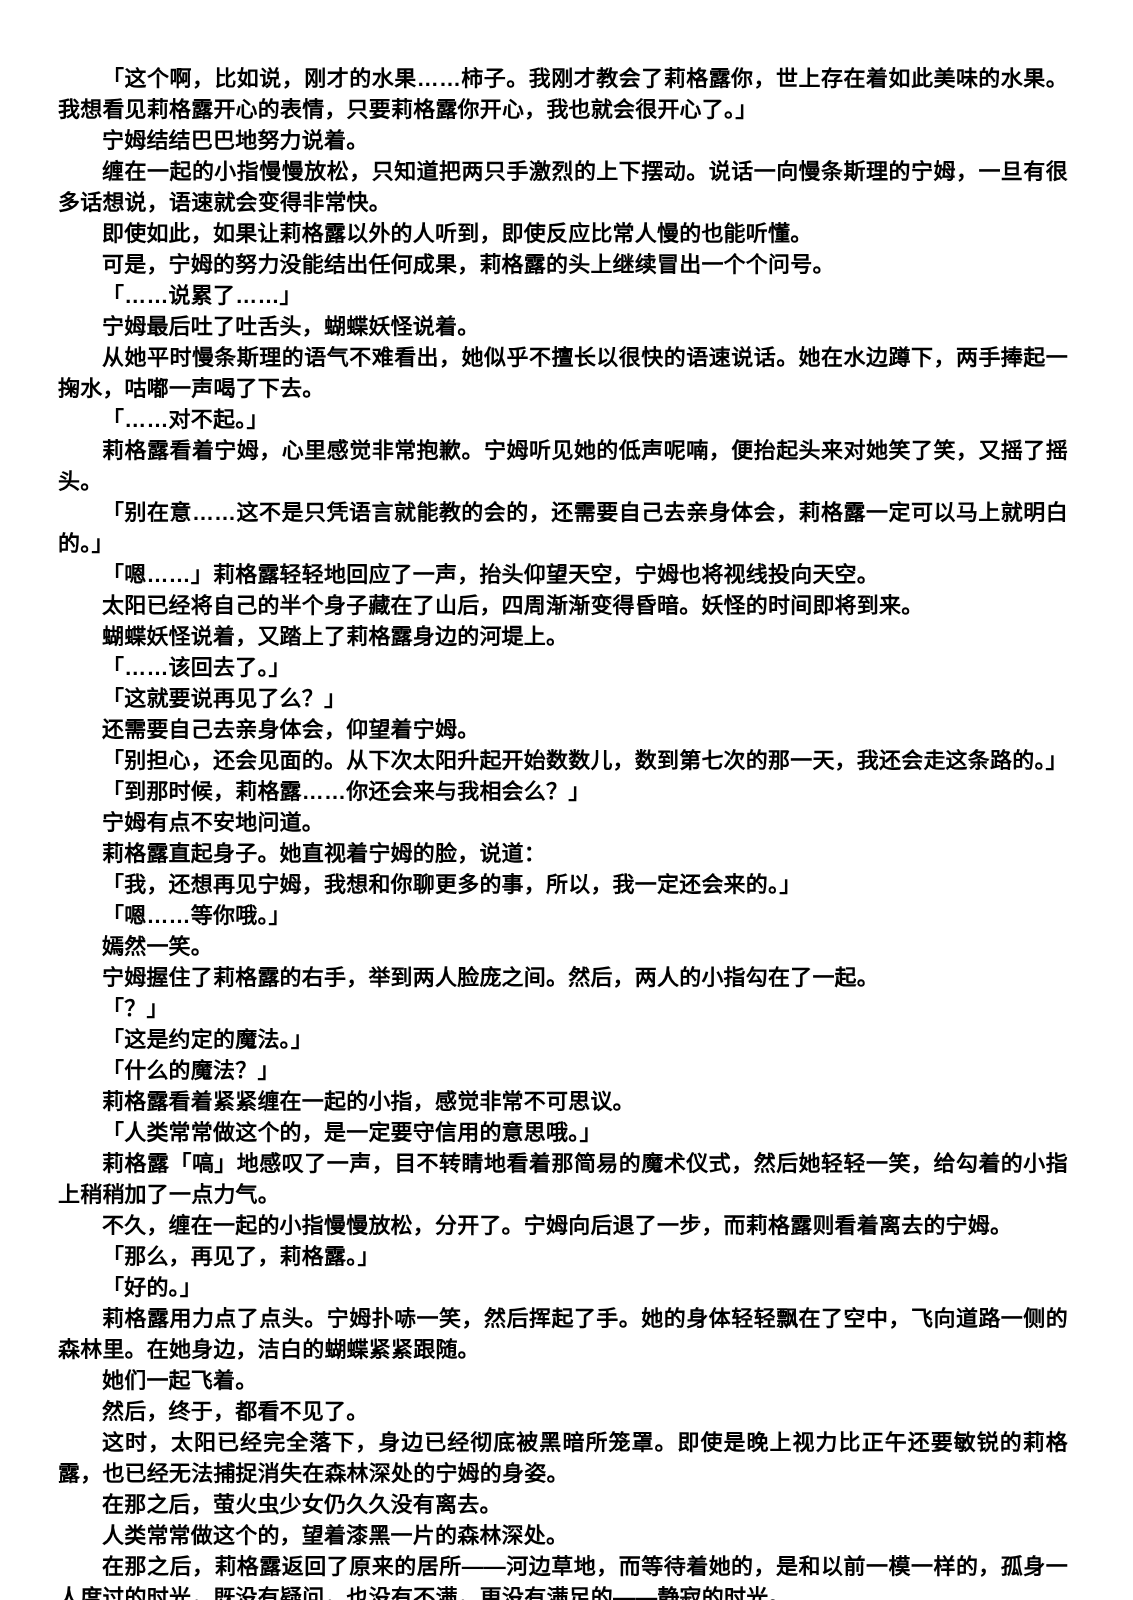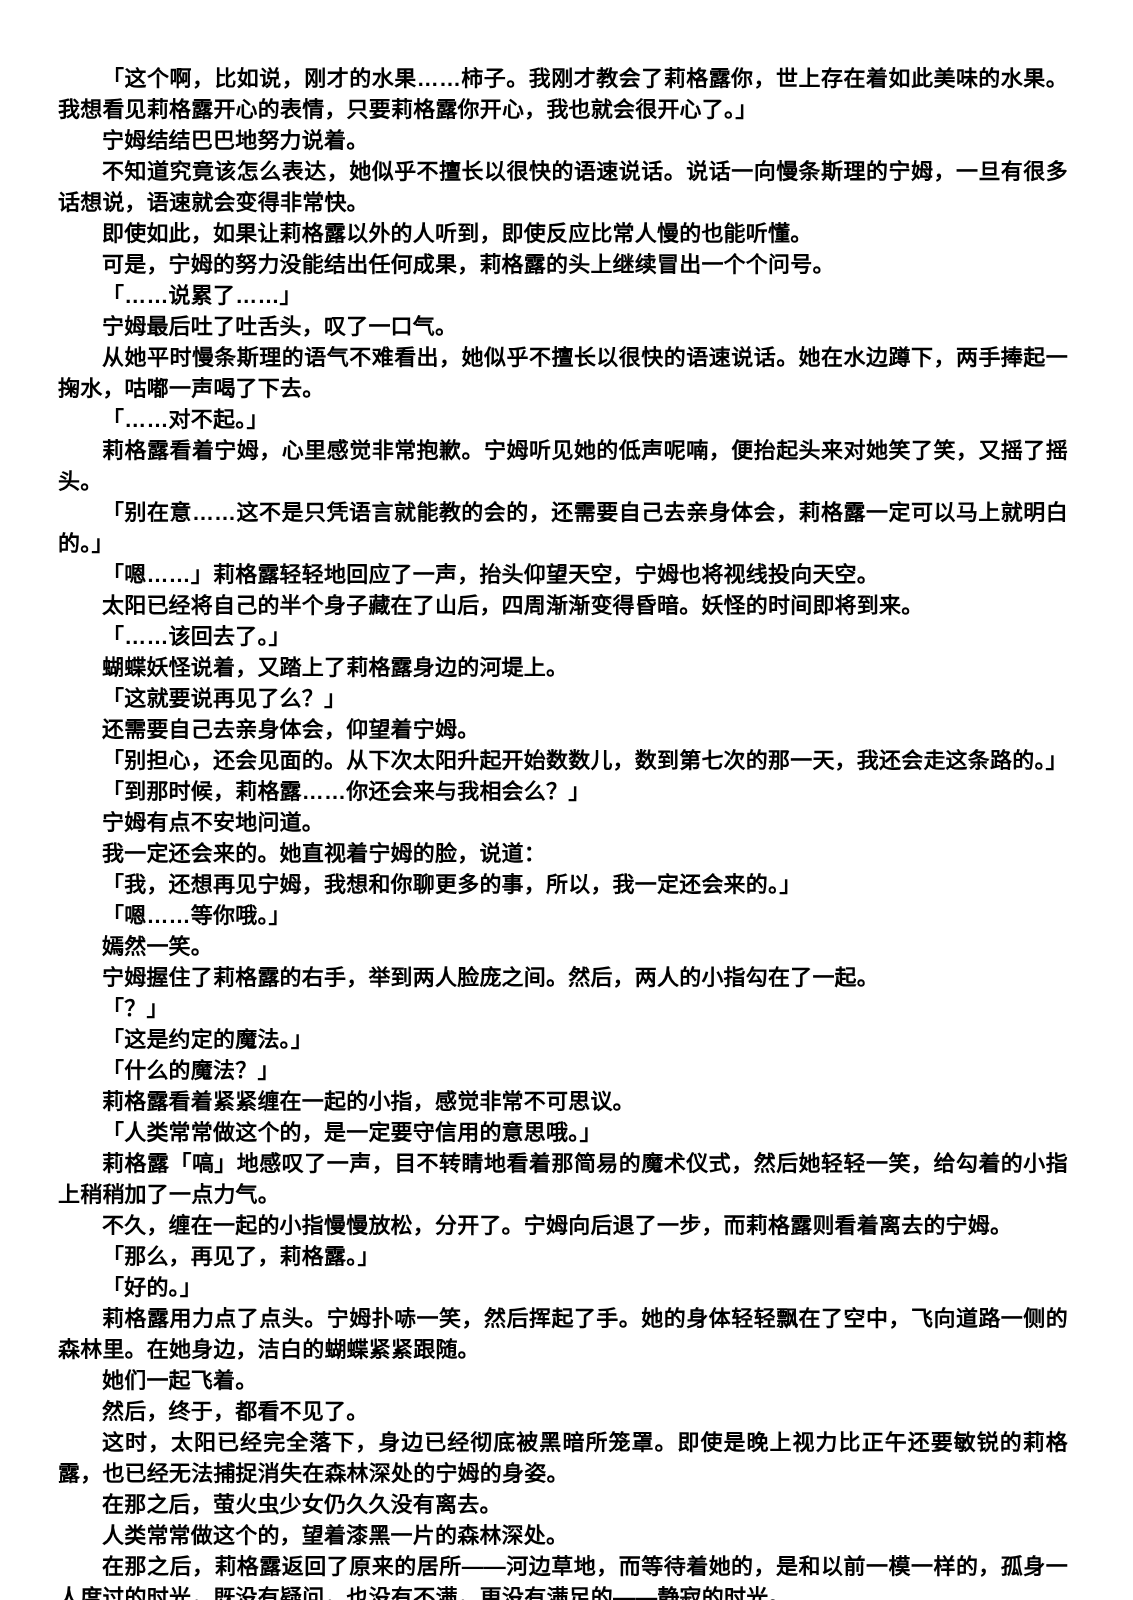--- a/index.html
+++ b/index.html
@@ -36,39 +36,39 @@
     overflow-wrap: break-word;
   }
 </style>
 </head>
 <body>
 
 <div class="page">
   <main class="text-block">
       <p class="para">「这个啊，比如说，刚才的水果……柿子。我刚才教会了莉格露你，世上存在着如此美味的水果。我想看见莉格露开心的表情，只要莉格露你开心，我也就会很开心了。」</p>
       <p class="para">宁姆结结巴巴地努力说着。</p>
-      <p class="para">不知道究竟该怎么表达，她似乎不擅长以很快的语速说话。说话一向慢条斯理的宁姆，一旦有很多话想说，语速就会变得非常快。</p>
+      <p class="para">缠在一起的小指慢慢放松，只知道把两只手激烈的上下摆动。说话一向慢条斯理的宁姆，一旦有很多话想说，语速就会变得非常快。</p>
       <p class="para">即使如此，如果让莉格露以外的人听到，即使反应比常人慢的也能听懂。</p>
       <p class="para">可是，宁姆的努力没能结出任何成果，莉格露的头上继续冒出一个个问号。</p>
       <p class="para">「……说累了……」</p>
-      <p class="para">宁姆最后吐了吐舌头，叹了一口气。</p>
+      <p class="para">宁姆最后吐了吐舌头，蝴蝶妖怪说着。</p>
       <p class="para">从她平时慢条斯理的语气不难看出，她似乎不擅长以很快的语速说话。她在水边蹲下，两手捧起一掬水，咕嘟一声喝了下去。</p>
       <p class="para">「……对不起。」</p>
       <p class="para">莉格露看着宁姆，心里感觉非常抱歉。宁姆听见她的低声呢喃，便抬起头来对她笑了笑，又摇了摇头。</p>
       <p class="para">「别在意……这不是只凭语言就能教的会的，还需要自己去亲身体会，莉格露一定可以马上就明白的。」</p>
       <p class="para">「嗯……」莉格露轻轻地回应了一声，抬头仰望天空，宁姆也将视线投向天空。</p>
       <p class="para">太阳已经将自己的半个身子藏在了山后，四周渐渐变得昏暗。妖怪的时间即将到来。</p>
+      <p class="para">蝴蝶妖怪说着，又踏上了莉格露身边的河堤上。</p>
       <p class="para">「……该回去了。」</p>
-      <p class="para">蝴蝶妖怪说着，又踏上了莉格露身边的河堤上。</p>
       <p class="para">「这就要说再见了么？」</p>
       <p class="para">还需要自己去亲身体会，仰望着宁姆。</p>
       <p class="para">「别担心，还会见面的。从下次太阳升起开始数数儿，数到第七次的那一天，我还会走这条路的。」</p>
       <p class="para">「到那时候，莉格露……你还会来与我相会么？」</p>
       <p class="para">宁姆有点不安地问道。</p>
-      <p class="para">我一定还会来的。她直视着宁姆的脸，说道：</p>
+      <p class="para">莉格露直起身子。她直视着宁姆的脸，说道：</p>
       <p class="para">「我，还想再见宁姆，我想和你聊更多的事，所以，我一定还会来的。」</p>
       <p class="para">「嗯……等你哦。」</p>
       <p class="para">嫣然一笑。</p>
       <p class="para">宁姆握住了莉格露的右手，举到两人脸庞之间。然后，两人的小指勾在了一起。</p>
       <p class="para">「？」</p>
       <p class="para">「这是约定的魔法。」</p>
       <p class="para">「什么的魔法？」</p>
       <p class="para">莉格露看着紧紧缠在一起的小指，感觉非常不可思议。</p>
       <p class="para">「人类常常做这个的，是一定要守信用的意思哦。」</p>
       <p class="para">莉格露「嗃」地感叹了一声，目不转睛地看着那简易的魔术仪式，然后她轻轻一笑，给勾着的小指上稍稍加了一点力气。</p>

